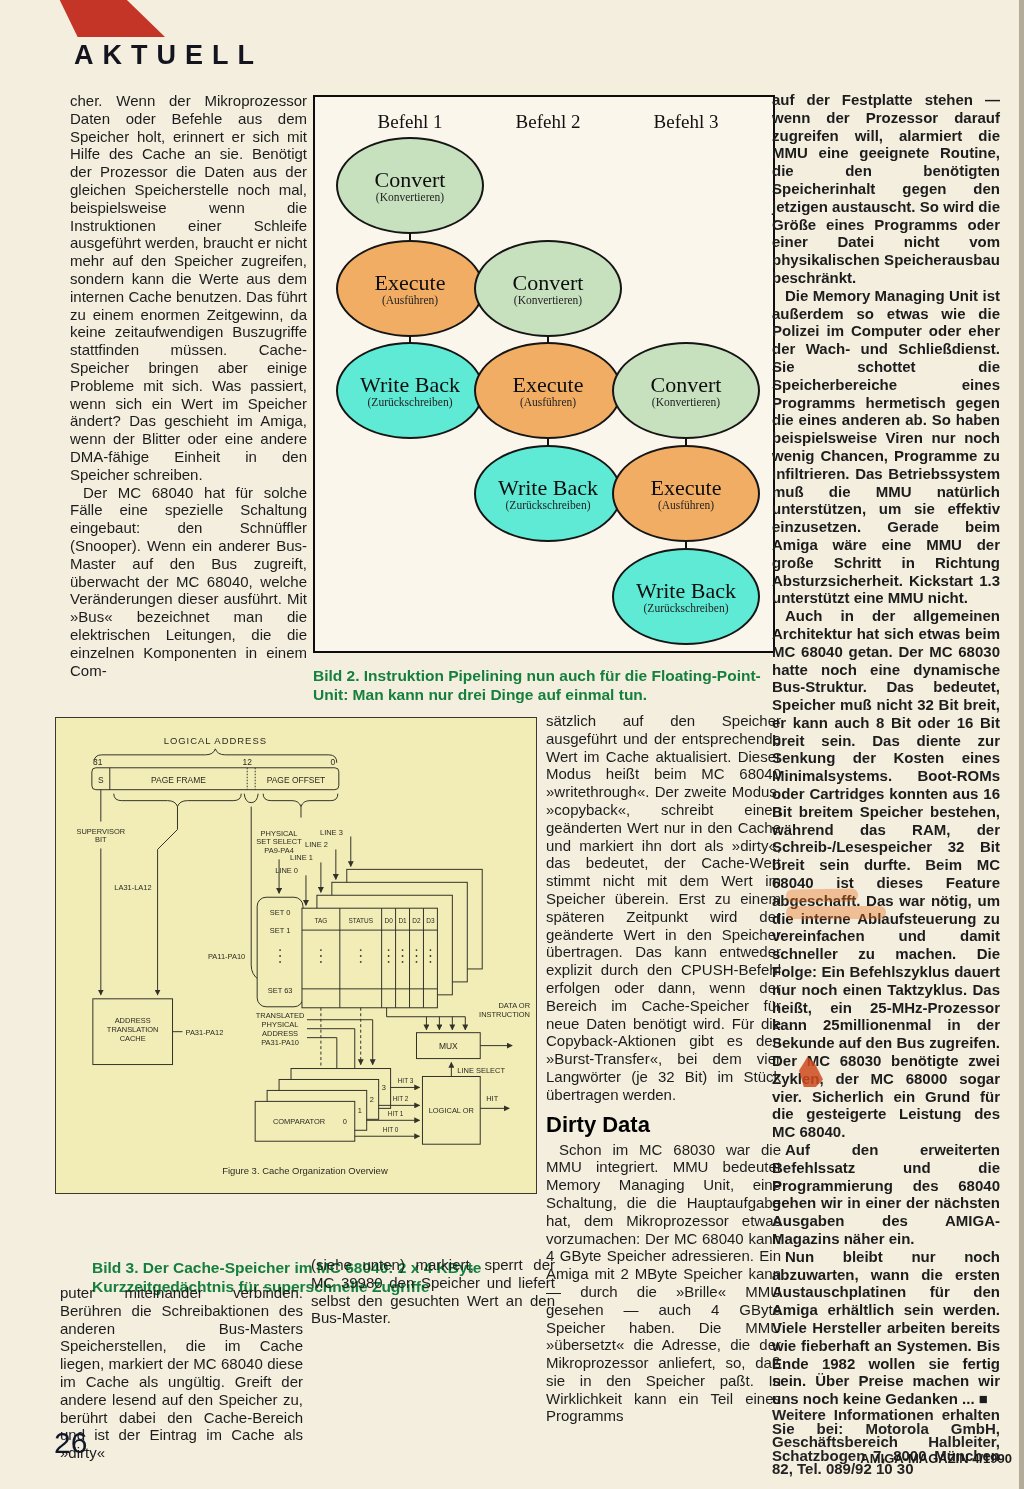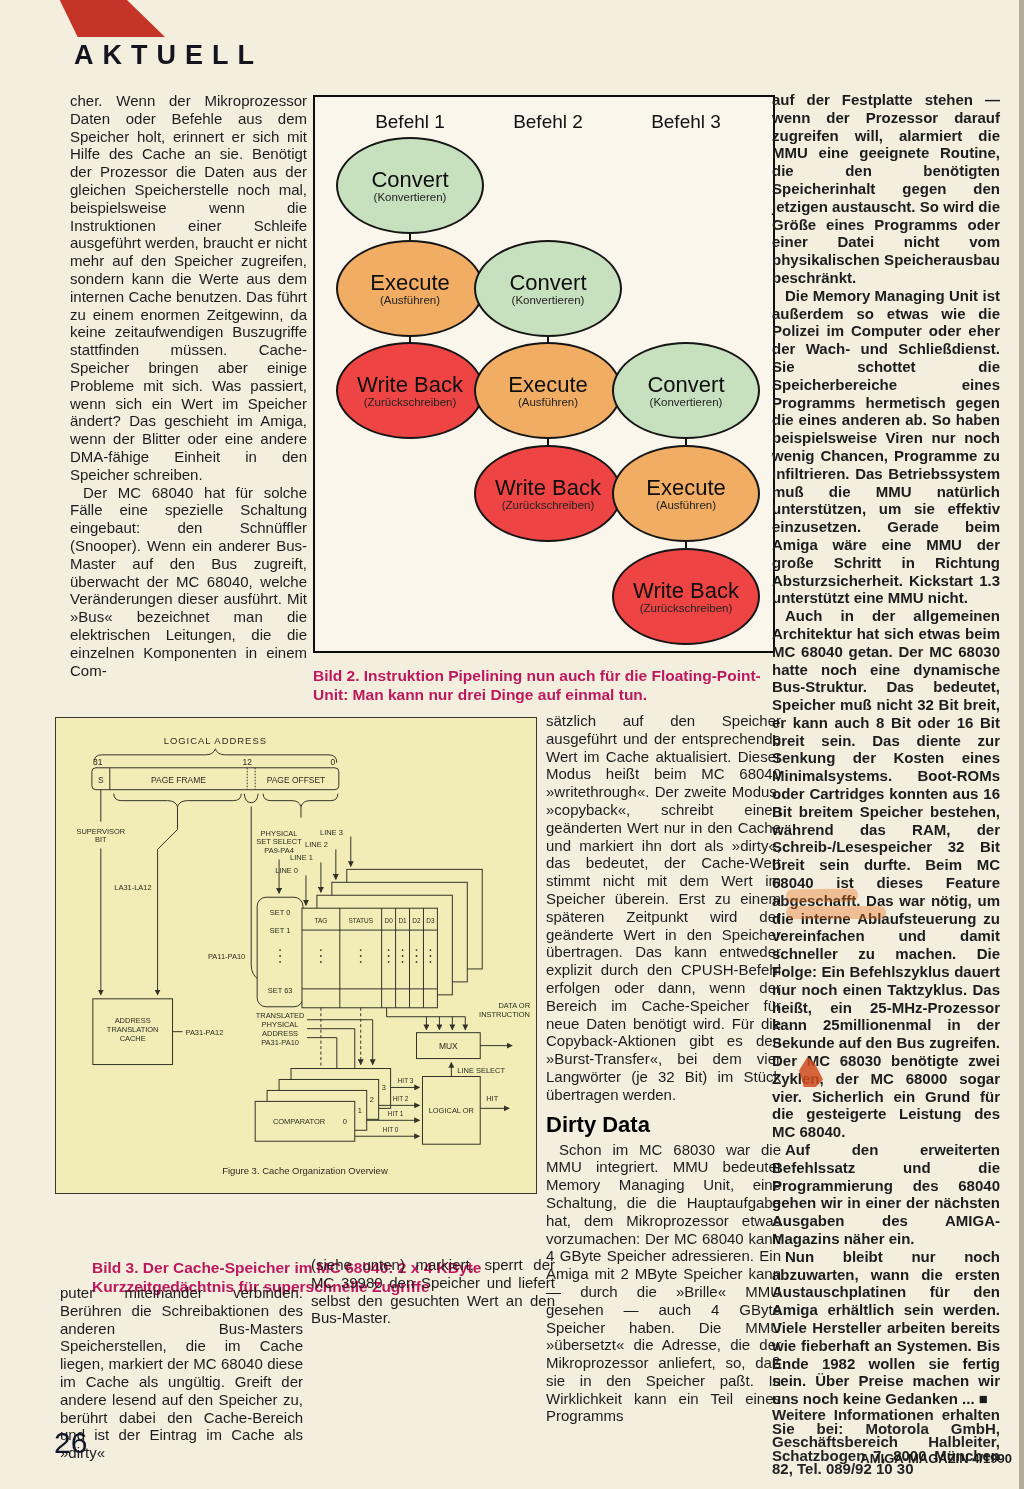--- a/index.html
+++ b/index.html
@@ -17,30 +17,30 @@
   .col{position:absolute;font-size:15px;line-height:17.8px;text-align:justify;color:#1c1c1c;}
   .col p{margin:0;}
   .col p.ind{text-indent:13px;}
   .subhead{font-size:22px;font-weight:bold;color:#000;margin:9px 0 4px;line-height:24px;}
   .infobox{font-size:15px;line-height:13.6px;text-align:justify;color:#222;}
   .infobox p{margin:0;}
   .infobox p.ind{text-indent:10px;}
 
   
   .fig2{position:absolute;left:313px;top:95px;width:462px;height:558px;background:#fbf6eb;
-        border:2px solid #0d0d0d;box-sizing:border-box;}
+        border:2px solid #0d0d0d;box-sizing:border-box;font-family:Liberation Serif, serif;}
   .bhead{position:absolute;width:148px;text-align:center;font-size:19px;color:#111;top:14px;}
   .ell{position:absolute;width:148px;height:97px;border:2px solid #151515;border-radius:50%;
        display:flex;flex-direction:column;align-items:center;justify-content:center;
        box-sizing:border-box;text-align:center;}
   .ell .t{font-size:22px;line-height:23px;color:#0e0e0e;}
   .ell .s{font-size:11.5px;line-height:13px;color:#222;}
-  .green{background:#c7e0bd;} .orange{background:#f1ad63;} .purple{background:#ef4444;}
+  .green{background:#c7e0bd;} .orange{background:#f1ad63;} .purple{background:#5eead4;}
   .conn{position:absolute;width:2px;height:7px;background:#111;}
-  .figcap{position:absolute;font-weight:bold;font-size:15.5px;line-height:19px;color:#be185d;}
+  .figcap{position:absolute;font-weight:bold;font-size:15.5px;line-height:19px;color:#15803d;}
 
   
   .fig3{position:absolute;left:55px;top:717px;width:482px;height:477px;background:#f2edb6;
         border:1px solid #3a382f;box-sizing:border-box;}
   .fig3 svg{display:block;}
   .ln{stroke:#33322a;stroke-width:1;fill:none;}
   .pl{stroke:#33322a;stroke-width:1;fill:#f2edb6;}
   .dsh{stroke-dasharray:3,2.5;}
   .dsh2{stroke-dasharray:1.5,1.5;}
   .fig3 text{fill:#2b2a22;}

